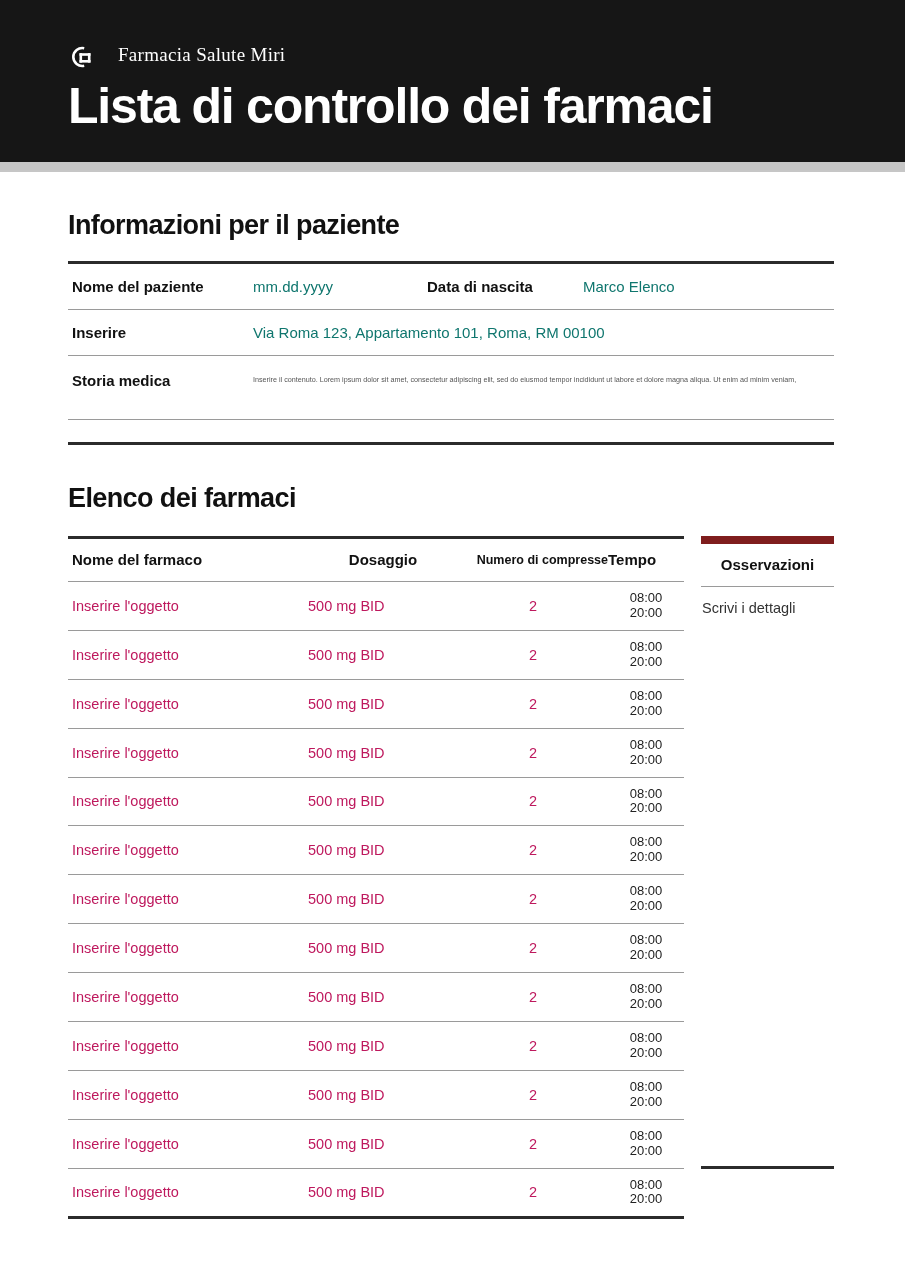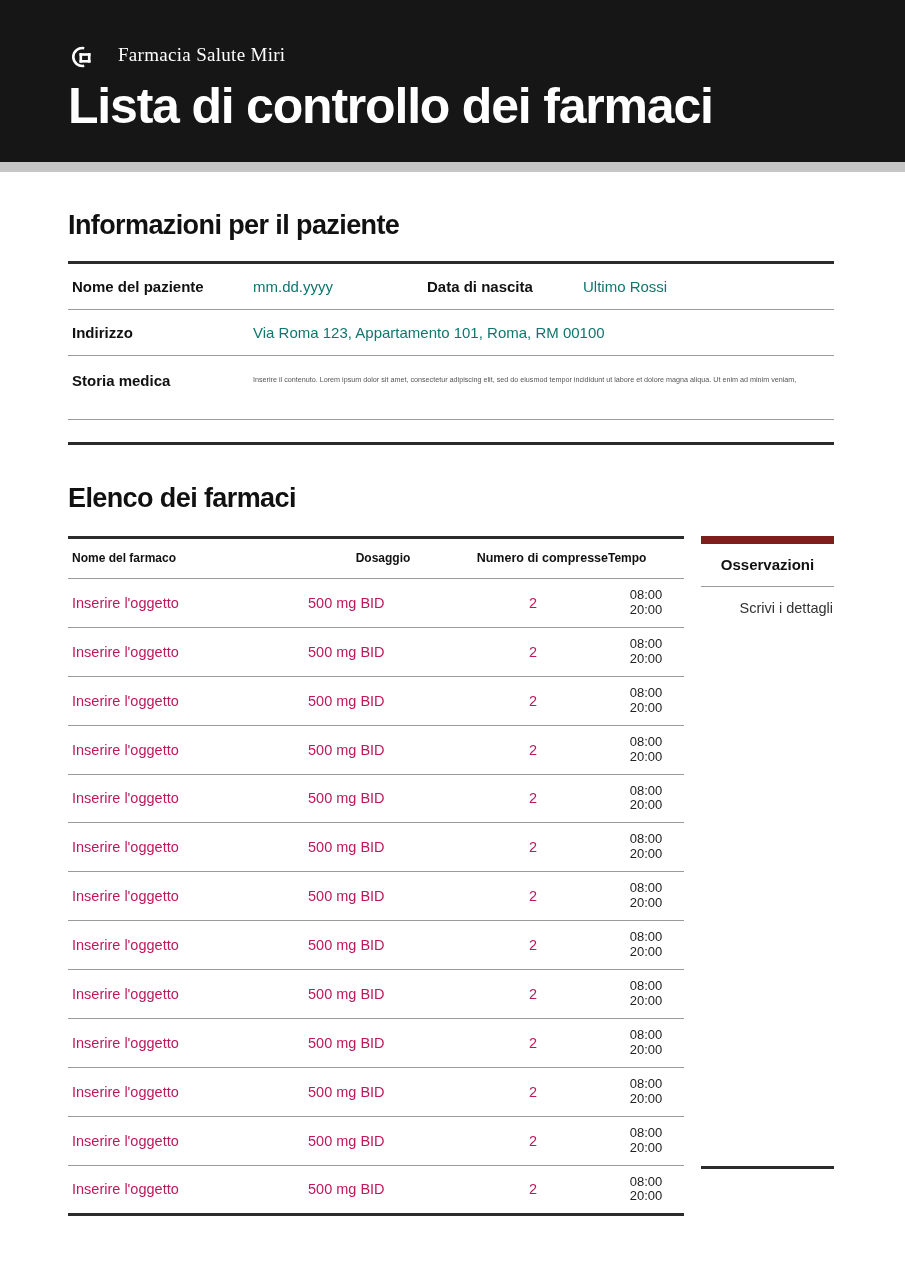--- a/index.html
+++ b/index.html
@@ -138,21 +138,21 @@
     width: 766px;
   }
   .med-table {
     border-collapse: collapse;
     table-layout: fixed;
     width: 612px;
   }
   .med-table th {
     border-top: 3px solid #2b2b2b;
     border-bottom: 1px solid #9a9a9a;
-    font-size: 12px;
+    font-size: 15px;
     font-weight: bold;
     color: #111111;
     padding: 12px 0 13px 0;
     text-align: left;
   }
   .med-table th.c-name { width: 236px; padding-left: 4px; }
   .med-table th.c-dose { width: 150px; text-align: center; }
   .med-table th.c-count { width: 150px; text-align: right; font-size: 12.5px; }
   .med-table th.c-time { width: 76px; text-align: left; }
 
@@ -186,21 +186,21 @@
     border-bottom: 1px solid #9a9a9a;
     font-size: 15px;
     font-weight: bold;
     color: #111111;
     padding: 12px 0 13px 0;
     text-align: center;
   }
   .obs-table td.obs-body {
     font-size: 14.5px;
     color: #333333;
-    text-align: right;
+    text-align: left;
     vertical-align: top;
     padding-top: 13px;
     border-bottom: 3px solid #2b2b2b;
     height: 565px;
   }
 </style>
 </head>
 <body>
 
 <div class="header-band">
@@ -227,24 +227,24 @@
       <col class="col-a">
         <col class="col-b">
         <col class="col-c">
         <col class="col-d">
     </colgroup>
     <tbody>
       <tr>
         <td class="lbl">Nome del paziente</td>
         <td class="val">mm.dd.yyyy</td>
         <td class="lbl">Data di nascita</td>
-        <td class="val">Ultimo Rossi</td>
+        <td class="val">Marco Elenco</td>
       </tr>
       <tr>
-        <td class="lbl">Indirizzo</td>
+        <td class="lbl">Inserire</td>
         <td class="val" colspan="3">Via Roma 123, Appartamento 101, Roma, RM 00100</td>
       </tr>
       <tr>
         <td class="lbl history-cell">Storia medica</td>
         <td class="history-cell" colspan="3">
           <div class="lorem">Inserire il contenuto. Lorem ipsum dolor sit amet, consectetur adipiscing elit, sed do eiusmod tempor incididunt ut labore et dolore magna aliqua. Ut enim ad minim veniam,</div>
         </td>
       </tr>
     </tbody>
   </table>

